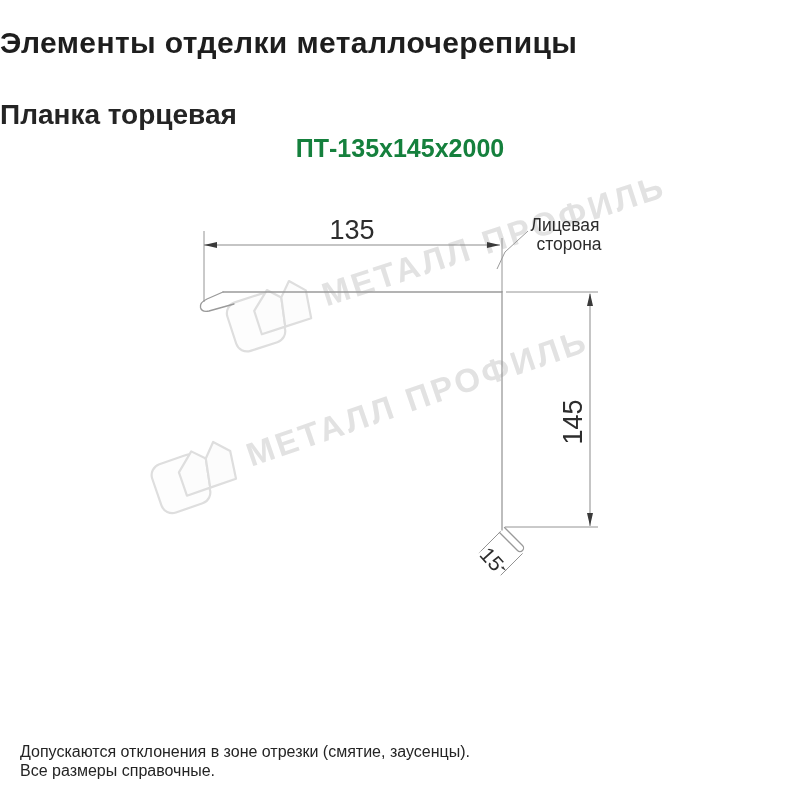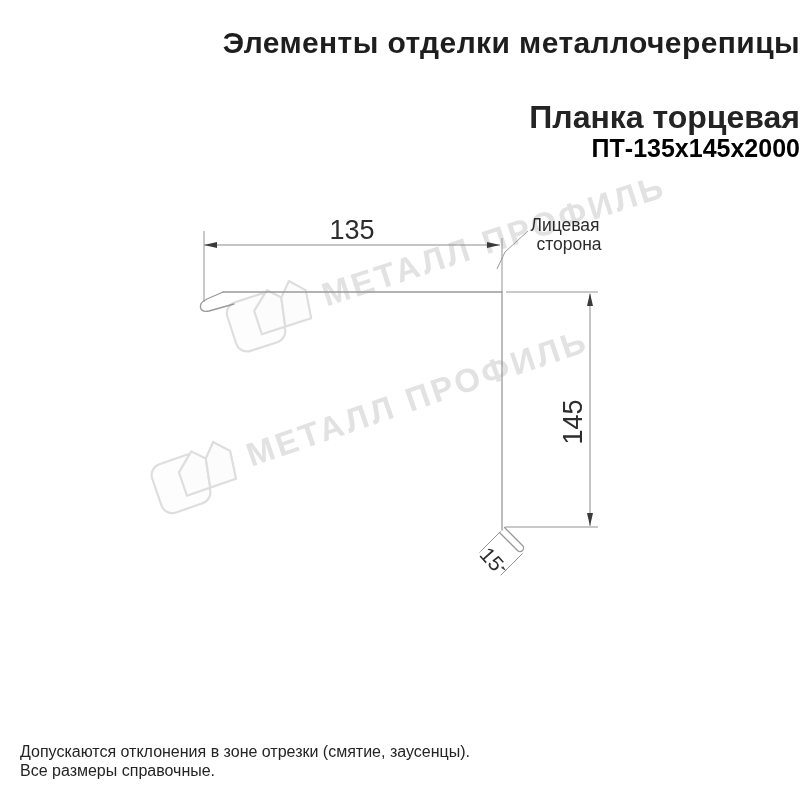--- a/index.html
+++ b/index.html
@@ -1,30 +1,30 @@
 <!DOCTYPE html>
 <html><head>
 <meta charset="utf-8">
 <style>
   html,body{margin:0;padding:0;background:#fff;}
   #stage{
     position:relative;width:800px;height:800px;background:#ffffff;overflow:hidden;
     font-family:"Liberation Sans", sans-serif;
   }
   .page-title{
-    position:absolute;top:26px;left:0;width:800px;text-align:right;
+    position:absolute;top:26px;left:0;width:800px;text-align:left;
     font-size:30px;font-weight:700;color:#1e1e1e;letter-spacing:.4px;
   }
   .product-name{
-    position:absolute;top:99px;left:0;width:800px;text-align:right;
-    font-size:32px;font-weight:700;color:#242424;
+    position:absolute;top:99px;left:0;width:800px;text-align:left;
+    font-size:28px;font-weight:700;color:#242424;
   }
   .product-code{
-    position:absolute;top:134px;left:0;width:800px;text-align:right;
-    font-size:25px;font-weight:700;color:#000000;
+    position:absolute;top:134px;left:0;width:800px;text-align:center;
+    font-size:25px;font-weight:700;color:#15803d;
   }
   .watermark{
     position:absolute;display:flex;align-items:center;gap:12px;
     transform-origin:left center;pointer-events:none;
   }
   .watermark .wm-text{
     font-size:33px;font-weight:700;letter-spacing:3px;color:#e2e2e2;white-space:nowrap;
   }
   #wm1{left:228px;top:282px;transform:rotate(-18deg);}
   #wm2{left:153px;top:444px;transform:rotate(-19deg);}

